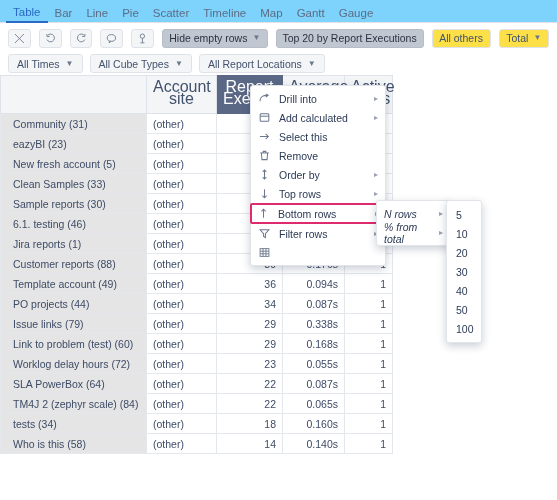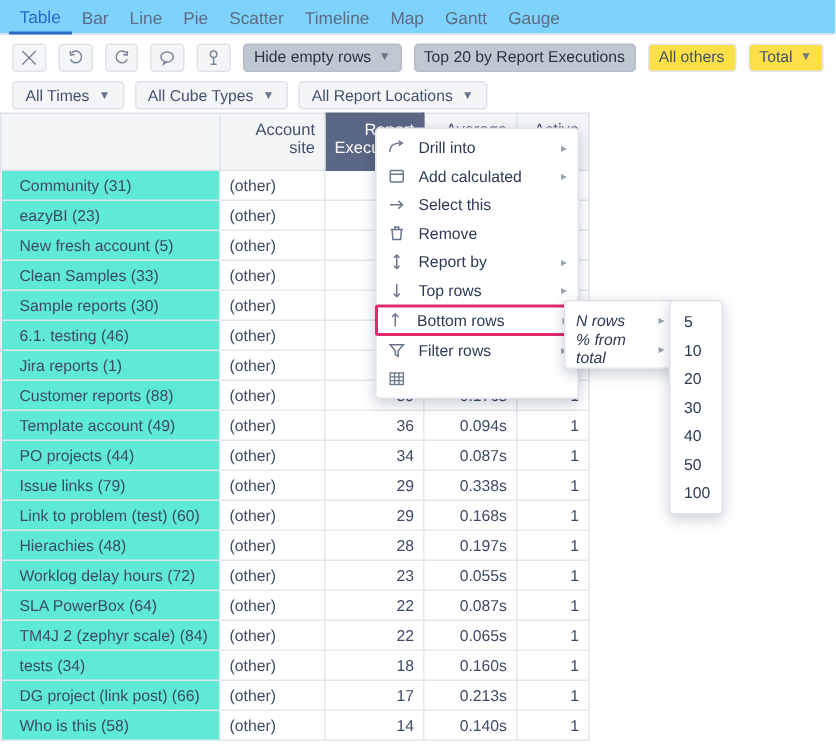--- a/index.html
+++ b/index.html
@@ -104,24 +104,24 @@
   #tablewrap {
     position:absolute;
     left:0; top:75px;
     width:392px;
   }
   table { border-collapse:collapse; width:392px; table-layout:fixed; }
   thead th {
     background:#f4f5f7;
     border:1px solid #dfe3e9;
     border-left:none;
-    font-size:11px;
+    font-size:16px;
     font-weight:400;
     color:#42526e;
-    text-align:right;
+    text-align:center;
     vertical-align:top;
     padding:5px 6px;
     height:38px;
     line-height:12px;
   }
   thead th.sel {
     background:#5a6785;
     border-color:#5a6785;
     color:#ffffff;
   }
@@ -133,21 +133,21 @@
     font-size:10.5px;
     color:#3d4b66;
     padding:3px 6px;
     height:20px;
     background:#fff;
     white-space:nowrap;
     overflow:hidden;
   }
   tbody td.c0 {
     border-left:1px solid #e4e7ec;
-    background:#5eead4;
+    background:#e5e5e5;
     padding-left:12px;
   }
   tbody td.num { text-align:right; }
   col.w0 { width:146px; }
   col.w1 { width:70px; }
   col.w2 { width:66px; }
   col.w3 { width:62px; }
   col.w4 { width:48px; }
 
   
@@ -398,27 +398,20 @@
           <td class="num">1</td>
         </tr>
         <tr>
           <td class="c0">Link to problem (test) (60)</td>
           <td class="">(other)</td>
           <td class="num">29</td>
           <td class="num">0.168s</td>
           <td class="num">1</td>
         </tr>
         <tr>
-          <td class="c0">Hierachies (48)</td>
-          <td class="">(other)</td>
-          <td class="num">28</td>
-          <td class="num">0.197s</td>
-          <td class="num">1</td>
-        </tr>
-        <tr>
           <td class="c0">Worklog delay hours (72)</td>
           <td class="">(other)</td>
           <td class="num">23</td>
           <td class="num">0.055s</td>
           <td class="num">1</td>
         </tr>
         <tr>
           <td class="c0">SLA PowerBox (64)</td>
           <td class="">(other)</td>
           <td class="num">22</td>
@@ -430,27 +423,20 @@
           <td class="">(other)</td>
           <td class="num">22</td>
           <td class="num">0.065s</td>
           <td class="num">1</td>
         </tr>
         <tr>
           <td class="c0">tests (34)</td>
           <td class="">(other)</td>
           <td class="num">18</td>
           <td class="num">0.160s</td>
-          <td class="num">1</td>
-        </tr>
-        <tr>
-          <td class="c0">DG project (link post) (66)</td>
-          <td class="">(other)</td>
-          <td class="num">17</td>
-          <td class="num">0.213s</td>
           <td class="num">1</td>
         </tr>
         <tr>
           <td class="c0">Who is this (58)</td>
           <td class="">(other)</td>
           <td class="num">14</td>
           <td class="num">0.140s</td>
           <td class="num">1</td>
         </tr>
       </tbody>
@@ -500,21 +486,21 @@
     <span class="arrow"></span>
   </div>
   <div class="mi">
     <span class="micon">
       <svg width="11" height="11" viewBox="0 0 12 12" fill="none" stroke="currentColor" stroke-width="1.1">
           <path d="M6 1.2 L6 10.8"></path>
           <path d="M4 3.1 L6 1.1 L8 3.1"></path>
           <path d="M4 8.9 L6 10.9 L8 8.9"></path>
         </svg>
     </span>
-    <span class="mlbl">Report by</span>
+    <span class="mlbl">Order by</span>
     <span class="arrow">▸</span>
   </div>
   <div class="mi">
     <span class="micon">
       <svg width="11" height="11" viewBox="0 0 12 12" fill="none" stroke="currentColor" stroke-width="1.1">
           <path d="M6 1.4 L6 10.6"></path>
           <path d="M3.7 8.3 L6 10.7 L8.3 8.3"></path>
         </svg>
     </span>
     <span class="mlbl">Top rows</span>

